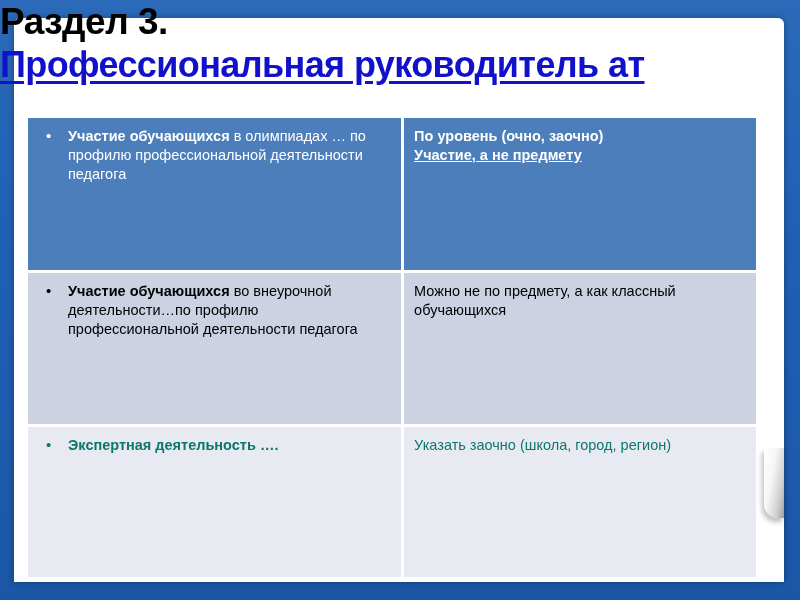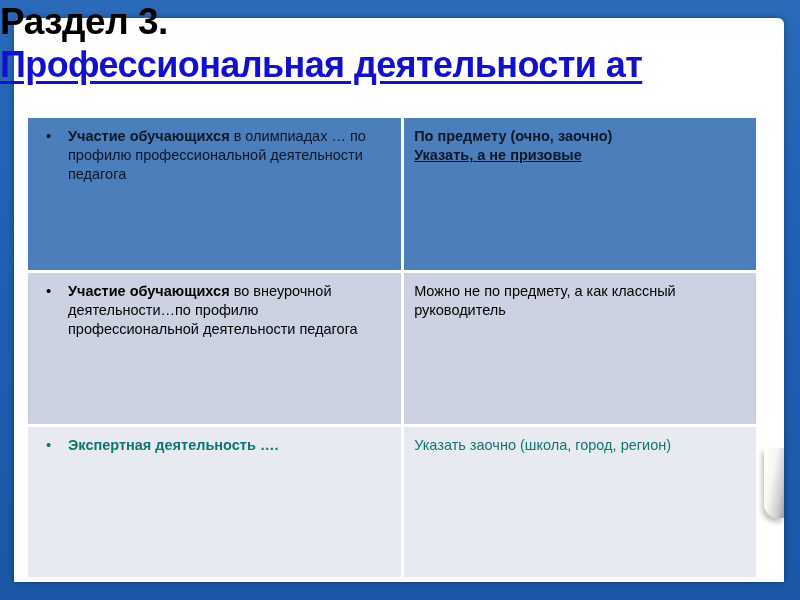--- a/index.html
+++ b/index.html
@@ -89,21 +89,21 @@
     padding: 9px 12px 9px 10px;
     font-size: 14.5px;
     line-height: 19px;
   }
   .col-left  { width: 372px; }
   .col-right { width: 356px; }
 
   
   .row1 td {
     background: #4b7ebb;
-    color: #0f172a;
+    color: #ffffff;
     height: 134px;
   }
   .row1 .col-left  { border-right: 3px solid #ffffff; }
 
   
   .row2 td {
     background: #ccd2e2;
     color: #000000;
     height: 133px;
     border-top: 3px solid #ffffff;
@@ -144,46 +144,46 @@
 <body>
 
 <div id="slide">
 
   <div id="panel">
     <div id="page-curl"></div>
   </div>
 
   <div id="title-area">
     <div id="title-line1">Раздел 3.</div>
-    <div id="title-line2">Профессиональная деятельности ат</div>
+    <div id="title-line2">Профессиональная руководитель ат</div>
   </div>
 
   <table id="table">
     <tbody>
 
       <tr class="row1">
         <td class="col-left">
           <ul class="b">
             <li><span class="bold">Участие обучающихся</span><span> в олимпиадах … по профилю профессиональной деятельности педагога</span></li>
           </ul>
         </td>
         <td class="col-right">
-          <p class="p bold">По предмету (очно, заочно)</p>
-          <p class="p bold u">Указать, а не призовые</p>
+          <p class="p bold">По уровень (очно, заочно)</p>
+          <p class="p bold u">Участие, а не предмету</p>
         </td>
       </tr>
 
       <tr class="row2">
         <td class="col-left">
           <ul class="b">
             <li><span class="bold">Участие обучающихся</span><span> во внеурочной деятельности…по профилю профессиональной деятельности педагога</span></li>
           </ul>
         </td>
         <td class="col-right">
-          <p class="p">Можно не по предмету, а как классный руководитель</p>
+          <p class="p">Можно не по предмету, а как классный обучающихся</p>
         </td>
       </tr>
 
       <tr class="row3">
         <td class="col-left">
           <ul class="b">
             <li><span class="bold">Экспертная деятельность ….</span><span></span></li>
           </ul>
         </td>
         <td class="col-right">

